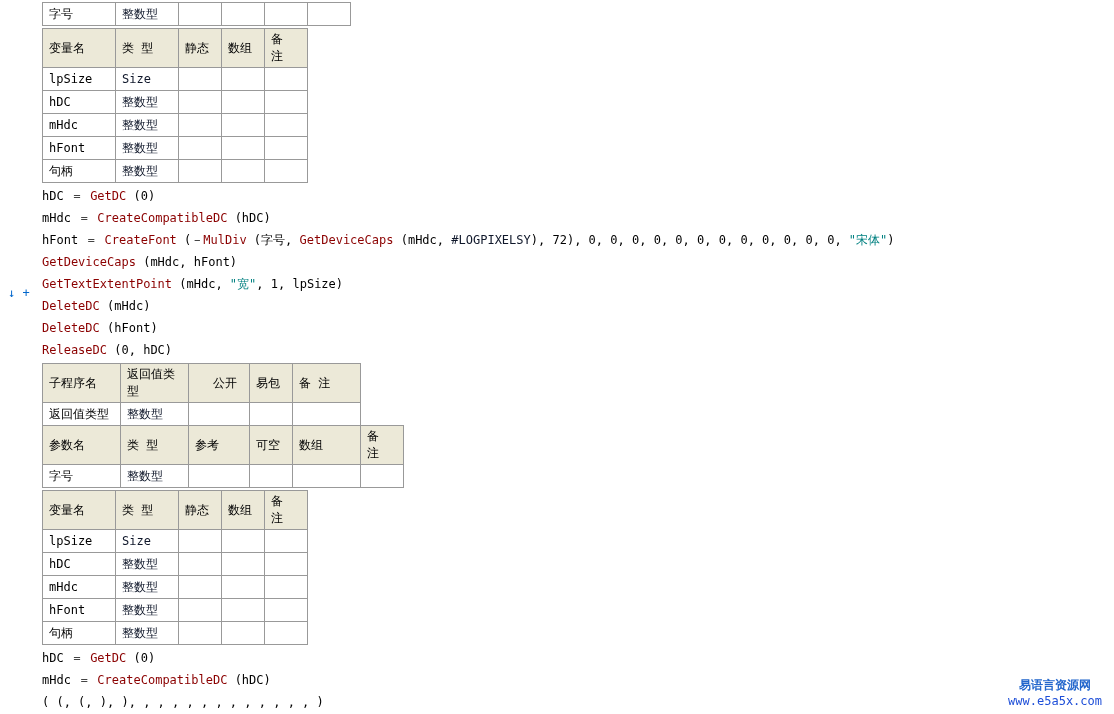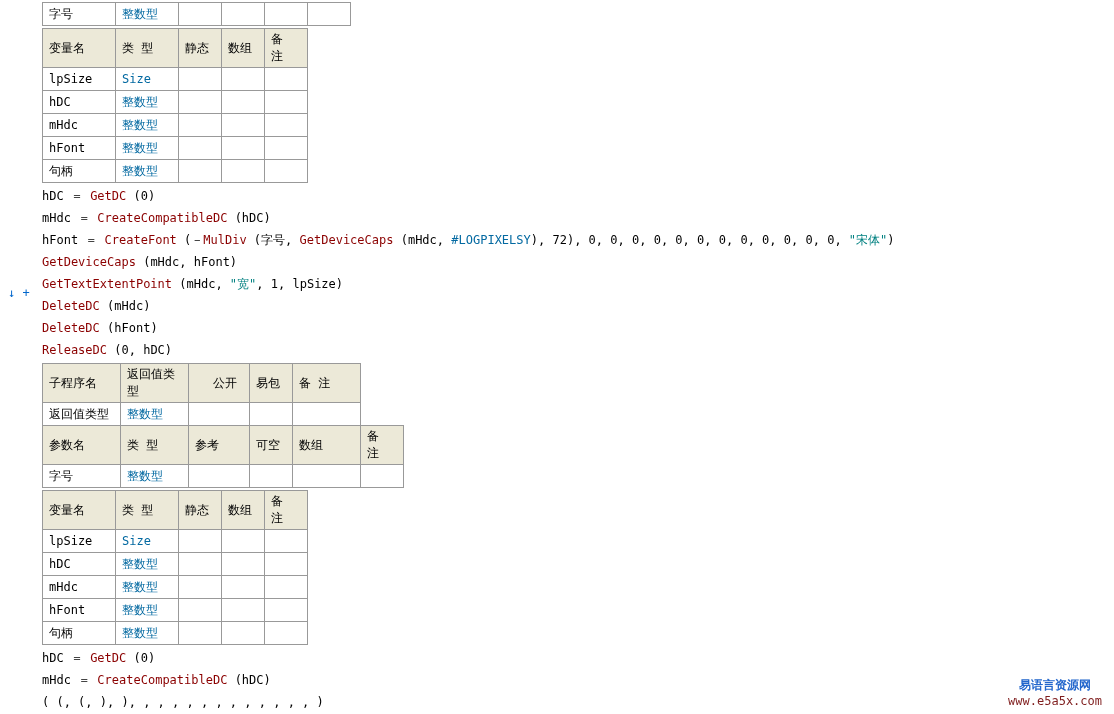--- a/index.html
+++ b/index.html
@@ -15,27 +15,27 @@
 .cell-note { width: 30px; }
 .cell-subname { width: 65px; }
 .cell-rettype { width: 55px; margin-left: 12px; }
 .cell-pub { width: 30px; padding-left: 24px; }
 .cell-pkg { width: 30px; }
 .cell-note2 { width: 55px; }
 .cell-pname { width: 65px; }
 .cell-ptype { width: 55px; }
 .cell-ref { width: 30px; }
 .cell-null { width: 30px; }
-.blue { color: #0369a1; }
+.blue { color: #0f172a; }
 .maroon { color: #8b0000; }
 .teal { color: #008080; }
 .codeline { padding: 2px 0; line-height: 18px; font-family: SimSun, monospace; }
 .watermark { position: fixed; right: 12px; bottom: 6px; text-align: center; font-size: 12px; }
 .watermark .t { color: #2266cc; font-weight: bold; }
-.watermark .u { color: #7f1d1d; text-align: center; }
+.watermark .u { color: #1d4ed8; text-align: center; }
 </style>
 </head>
 <body>
 
 <div class="gutter">
   <span>↓</span>
   <span>+</span>
 </div>
 
 <div class="content">

